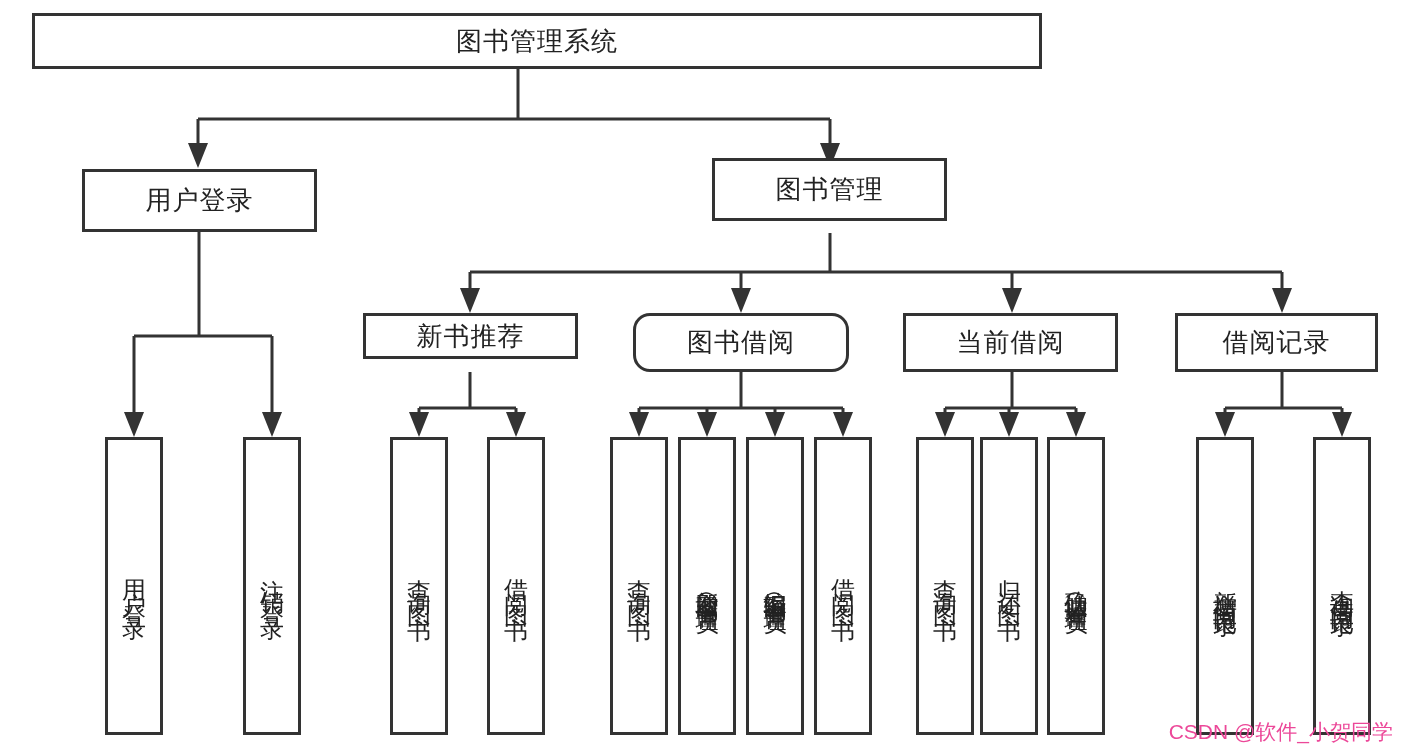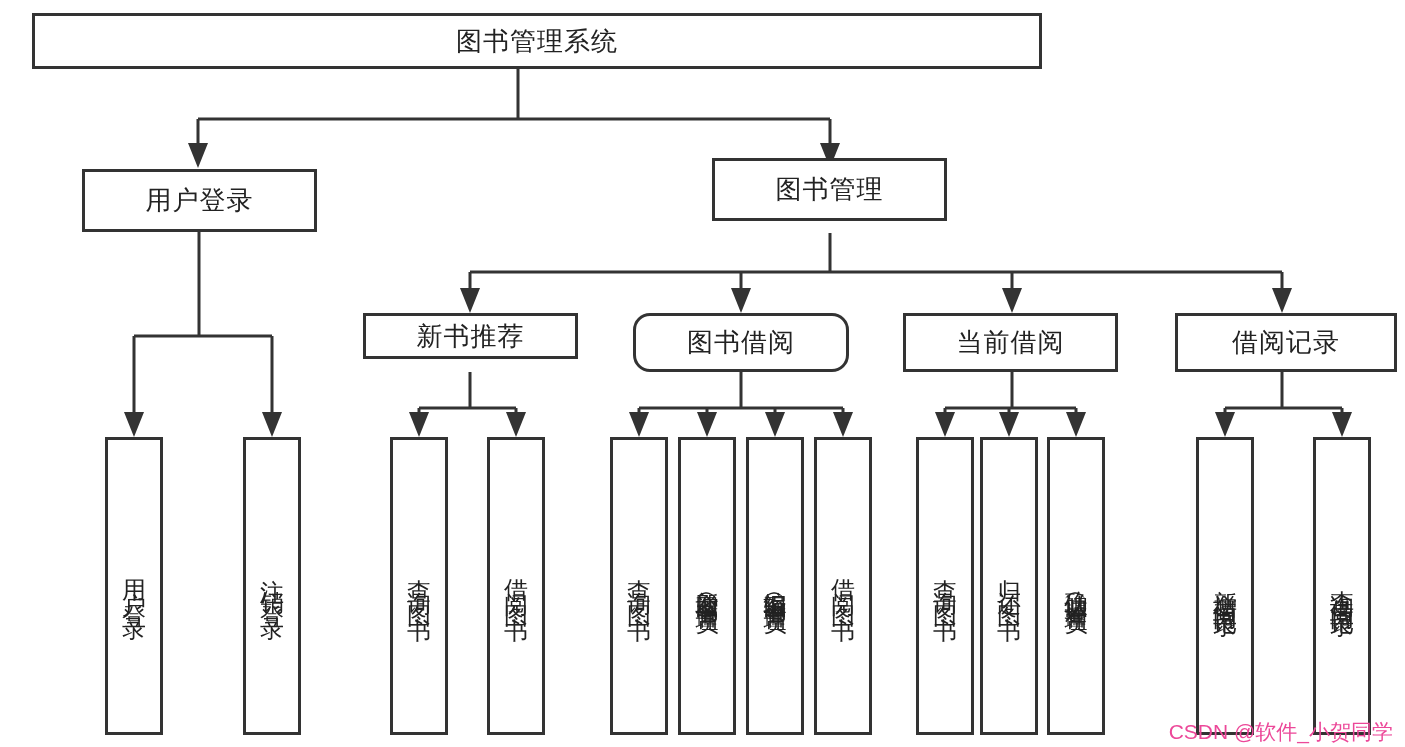--- a/index.html
+++ b/index.html
@@ -109,21 +109,21 @@
 
   <div class="box" style="left:363px; top:313px; width:215px; height:46px;">
     <span class="h-label">新书推荐</span>
   </div>
   <div class="box" style="left:633px; top:313px; width:216px; height:59px;border-radius:17px;">
     <span class="h-label">图书借阅</span>
   </div>
   <div class="box" style="left:903px; top:313px; width:215px; height:59px;">
     <span class="h-label">当前借阅</span>
   </div>
-  <div class="box" style="left:1175px; top:313px; width:222px; height:59px;">
+  <div class="box" style="left:1175px; top:313px; width:203px; height:59px;">
     <span class="h-label">借阅记录</span>
   </div>
 
   <div class="box v-box v4" style="left:105px; top:437px; width:58px; height:298px;">
     <span>用户登录</span>
   </div>
   <div class="box v-box v4" style="left:243px; top:437px; width:58px; height:298px;">
     <span>注销登录</span>
   </div>
 

